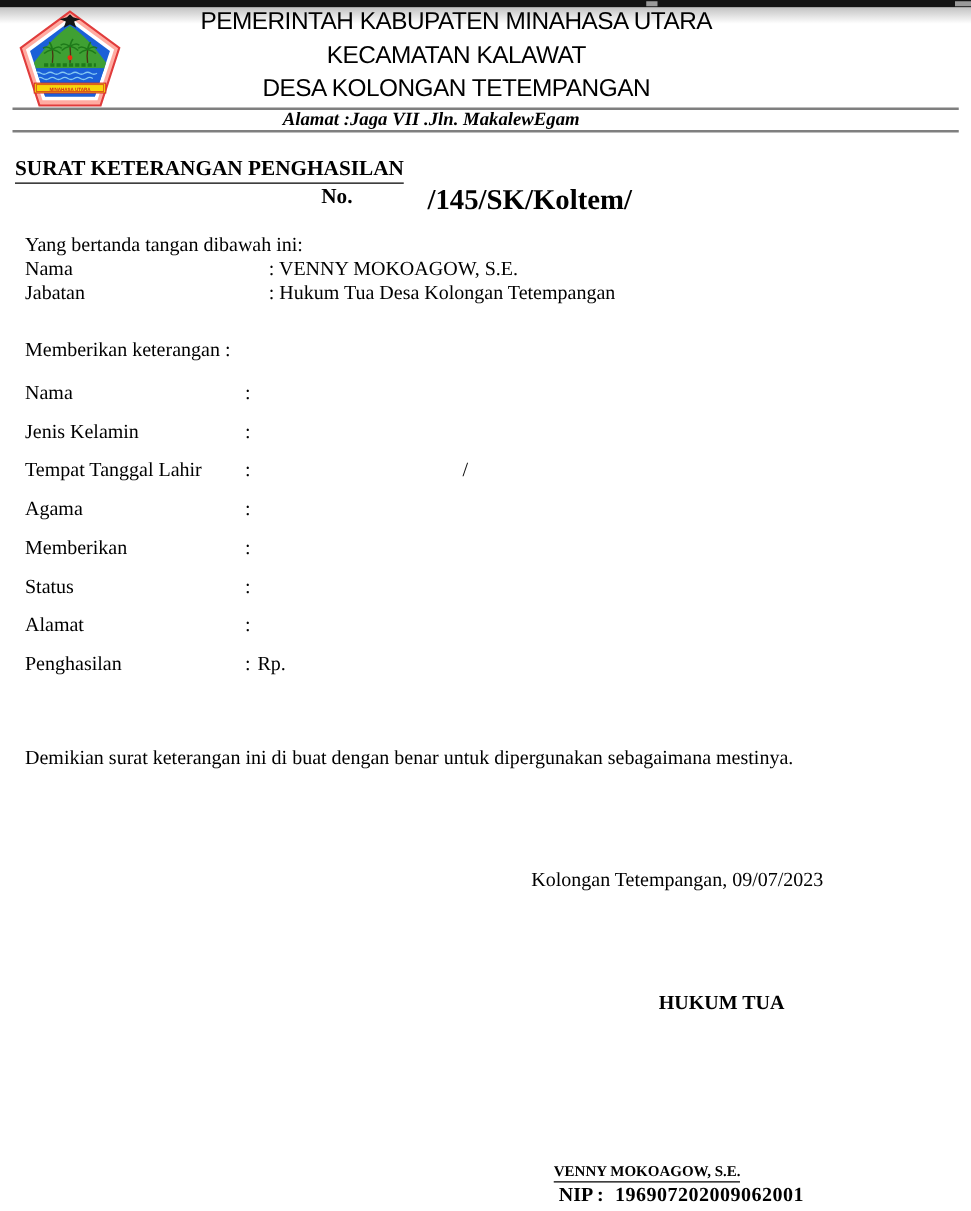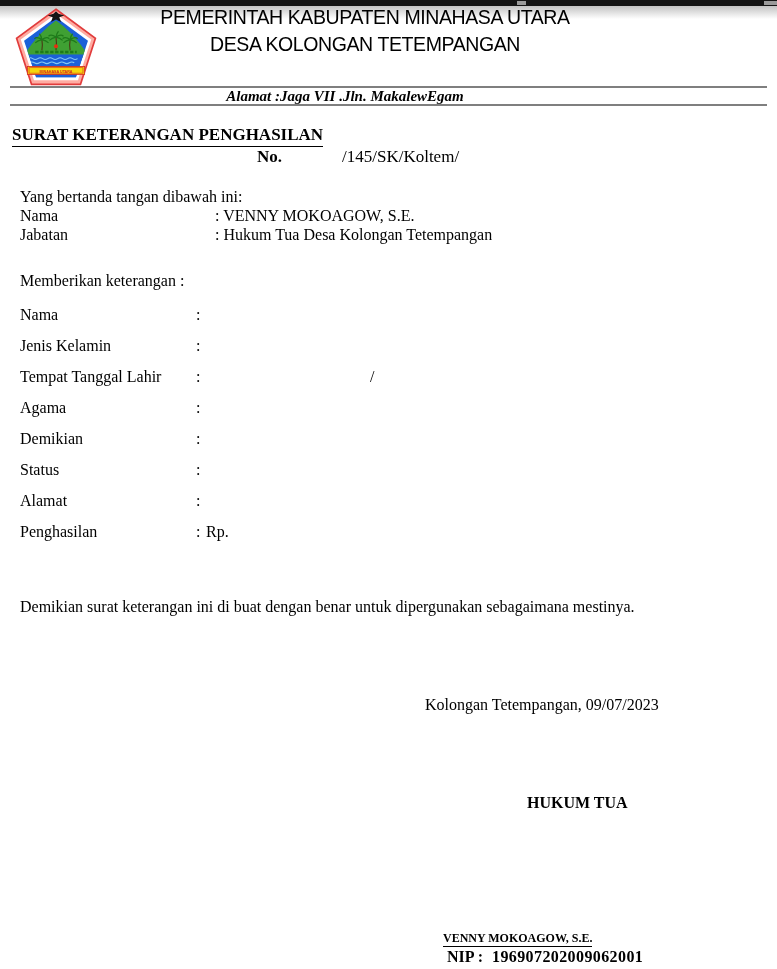--- a/index.html
+++ b/index.html
@@ -29,21 +29,21 @@
   .rule-1 { top: 86px; }
   .rule-2 { top: 104px; }
   .address-line { left: 0; top: 88px; width: 690px; text-align: center;
     font-style: italic; font-weight: bold; font-size: 15px; }
 
   
   .doc-title-wrap { left: 0; top: 125px; width: 770px; text-align: left; margin-left: 12px; }
   .doc-title { display: inline-block; font-weight: bold; font-size: 17px;
     border-bottom: 1.6px solid #000; padding-bottom: 1px; }
   .no-label { left: 257px; top: 147px; font-weight: bold; font-size: 17px; }
-  .no-value { left: 342px; top: 147px; font-weight: normal; font-size: 17px; }
+  .no-value { left: 342px; top: 147px; font-weight: bold; font-size: 23px; }
 
   .t16 { font-size: 16px; white-space: nowrap; }
 
   
   .opening   { left: 20px; top: 188px; text-align: right; }
   .i-lbl     { left: 20px; }
   .i-val     { left: 215px; }
   .row-nama-y    { top: 207px; }
   .row-jabatan-y { top: 226px; }
   .lead      { left: 20px; top: 272px; }
@@ -114,20 +114,21 @@
     <g>
       <rect x="15.5" y="70.5" width="69" height="9.5" fill="#f6d70c" stroke="#d42a20" stroke-width="1"></rect>
       <rect x="17.5" y="72" width="65" height="6.5" fill="none" stroke="#d42a20" stroke-width="0.7"></rect>
       <text x="50" y="77.8" text-anchor="middle" font-size="4.4" font-weight="bold" font-family="Liberation Sans, sans-serif" fill="#d42a20">MINAHASA UTARA</text>
     </g>
   </svg>
 </div>
 
 <div class="abs header-text">
   <div>PEMERINTAH KABUPATEN MINAHASA UTARA</div>
+  <div>KECAMATAN KALAWAT</div>
   <div>DESA KOLONGAN TETEMPANGAN</div>
 </div>
 
 <div class="abs rule rule-1"></div>
 <div class="abs address-line">Alamat :Jaga VII .Jln. MakalewEgam</div>
 <div class="abs rule rule-2"></div>
 
 <div class="abs doc-title-wrap">
   <span class="doc-title">SURAT KETERANGAN PENGHASILAN</span>
 </div>
@@ -150,21 +151,21 @@
 <span class="abs t16 d-lbl dr1">Jenis Kelamin</span>
 <span class="abs t16 d-colon dr1">:</span>
 
 <span class="abs t16 d-lbl dr2">Tempat Tanggal Lahir</span>
 <span class="abs t16 d-colon dr2">:</span>
 <span class="abs t16 d-slash dr2">/</span>
 
 <span class="abs t16 d-lbl dr3">Agama</span>
 <span class="abs t16 d-colon dr3">:</span>
 
-<span class="abs t16 d-lbl dr4">Demikian</span>
+<span class="abs t16 d-lbl dr4">Memberikan</span>
 <span class="abs t16 d-colon dr4">:</span>
 
 <span class="abs t16 d-lbl dr5">Status</span>
 <span class="abs t16 d-colon dr5">:</span>
 
 <span class="abs t16 d-lbl dr6">Alamat</span>
 <span class="abs t16 d-colon dr6">:</span>
 
 <span class="abs t16 d-lbl dr7">Penghasilan</span>
 <span class="abs t16 d-colon dr7">:</span>

